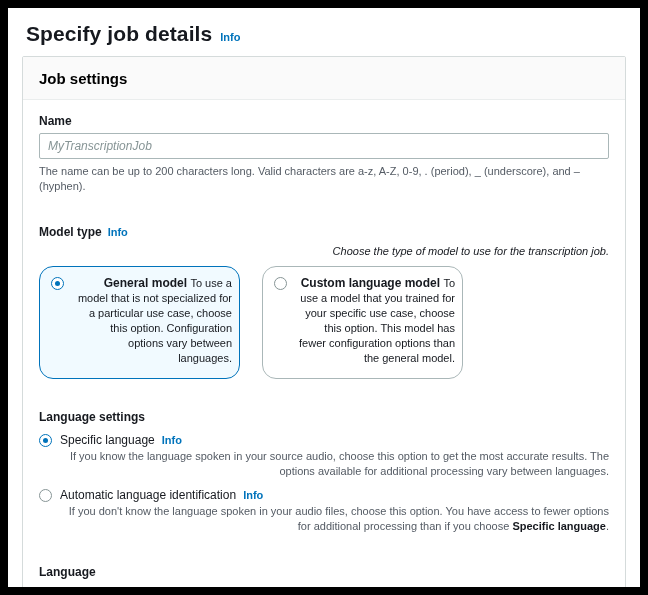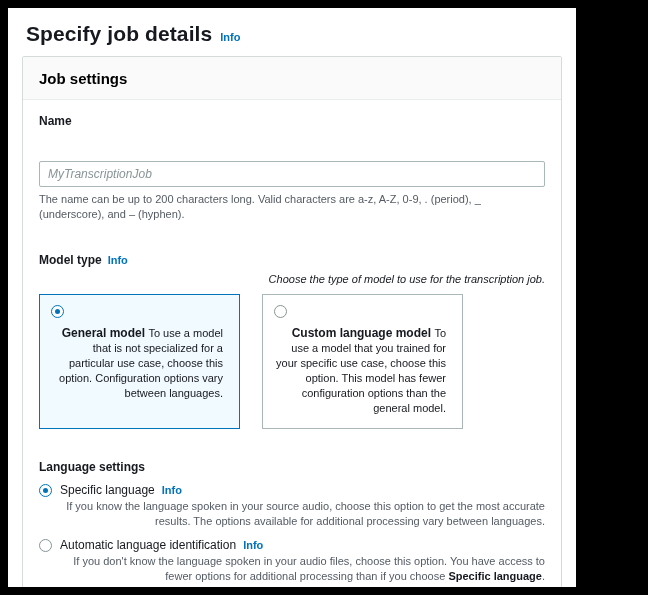--- a/index.html
+++ b/index.html
@@ -12,21 +12,21 @@
     height: 595px;
     font-family: "Liberation Sans", sans-serif;
     font-size: 12px;
     color: #16191f;
     overflow: hidden;
   }
   .page {
     position: absolute;
     left: 8px;
     top: 8px;
-    width: 568px;
+    width: 632px;
     height: 579px;
     background: #ffffff;
     box-sizing: border-box;
     overflow: hidden;
   }
   .page-header {
     padding: 14px 18px 10px 18px;
     display: flex;
     align-items: baseline;
     gap: 8px;
@@ -76,21 +76,20 @@
     width: 100%;
     box-sizing: border-box;
     height: 26px;
     border: 1px solid #aab7b8;
     border-radius: 2px;
     padding: 3px 8px;
     font-size: 12px;
     font-family: "Liberation Sans", sans-serif;
     color: #16191f;
     background: #ffffff;
-    margin-top: 28px;
   }
   .text-input::placeholder {
     color: #879596;
     font-style: italic;
   }
   .hint {
     font-size: 11px;
     color: #545b64;
     margin-top: 5px;
     line-height: 1.35;
@@ -106,29 +105,28 @@
     line-height: 1.35;
     font-style: italic;
   }
   .tile-row {
     display: flex;
     gap: 22px;
   }
   .tile {
     width: 201px;
     border: 1px solid #aab7b8;
-    border-radius: 0;
-    background: #ffffff;
-    padding: 9px 16px 11px 11px;
+    border-radius: 14px;
+    background: #ffffff;
+    padding: 9px 7px 11px 11px;
     box-sizing: border-box;
     display: flex;
     gap: 8px;
     align-items: flex-start;
     cursor: pointer;
-    flex-direction: column;
   }
   .tile.selected {
     border: 1px solid #0073bb;
     background: #f1faff;
   }
   .radio {
     width: 13px;
     height: 13px;
     border-radius: 50%;
     border: 1px solid #879596;

